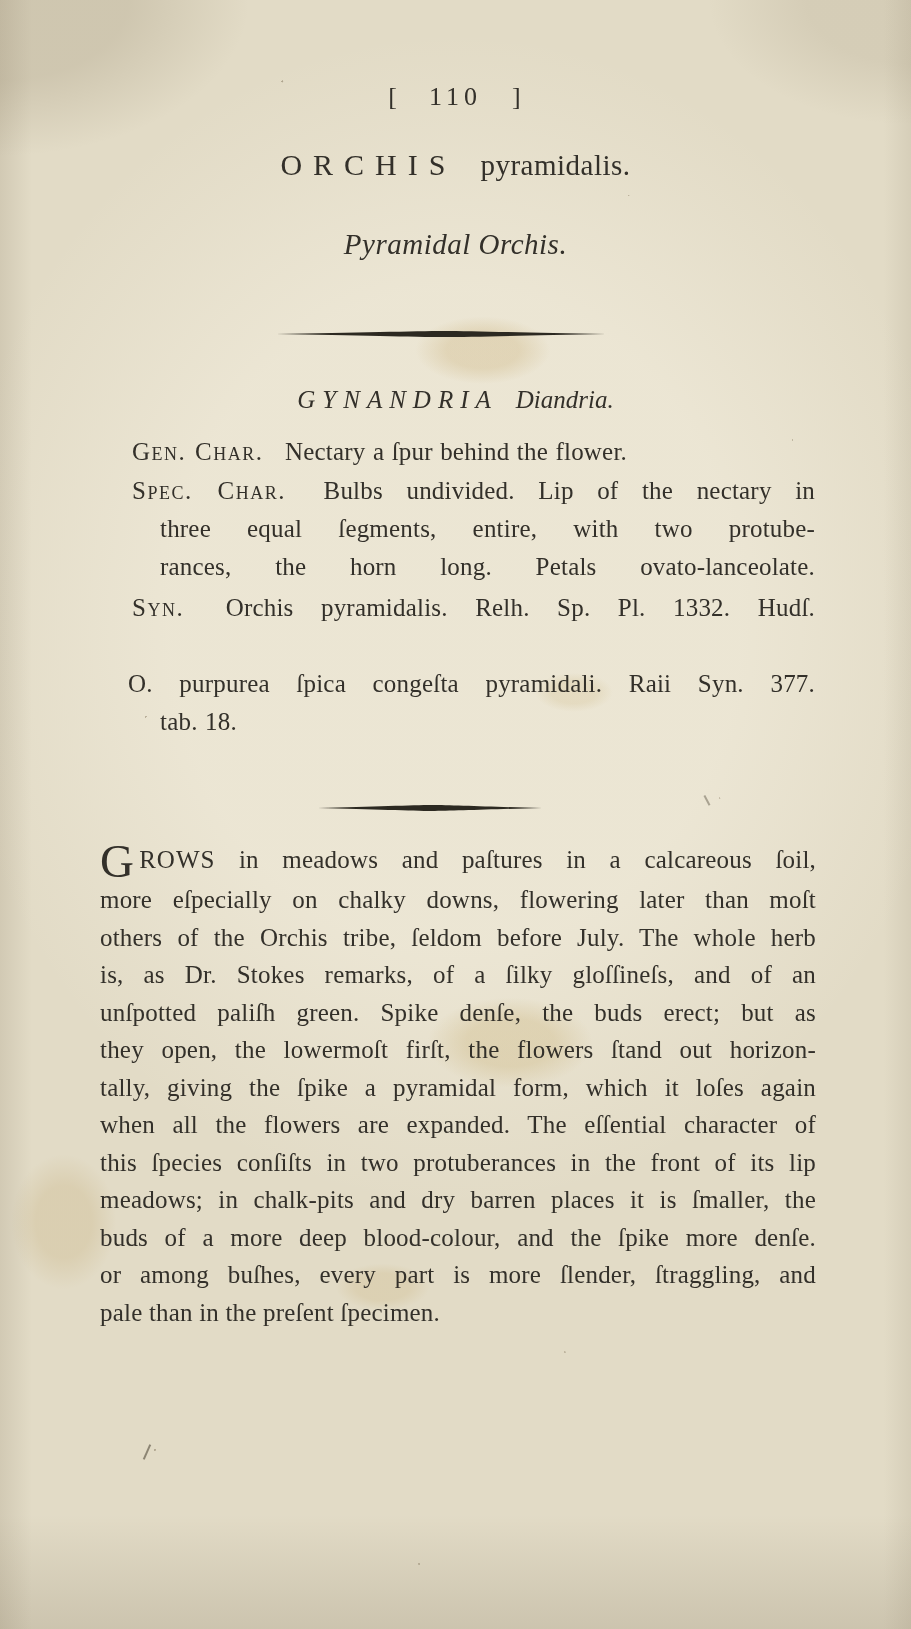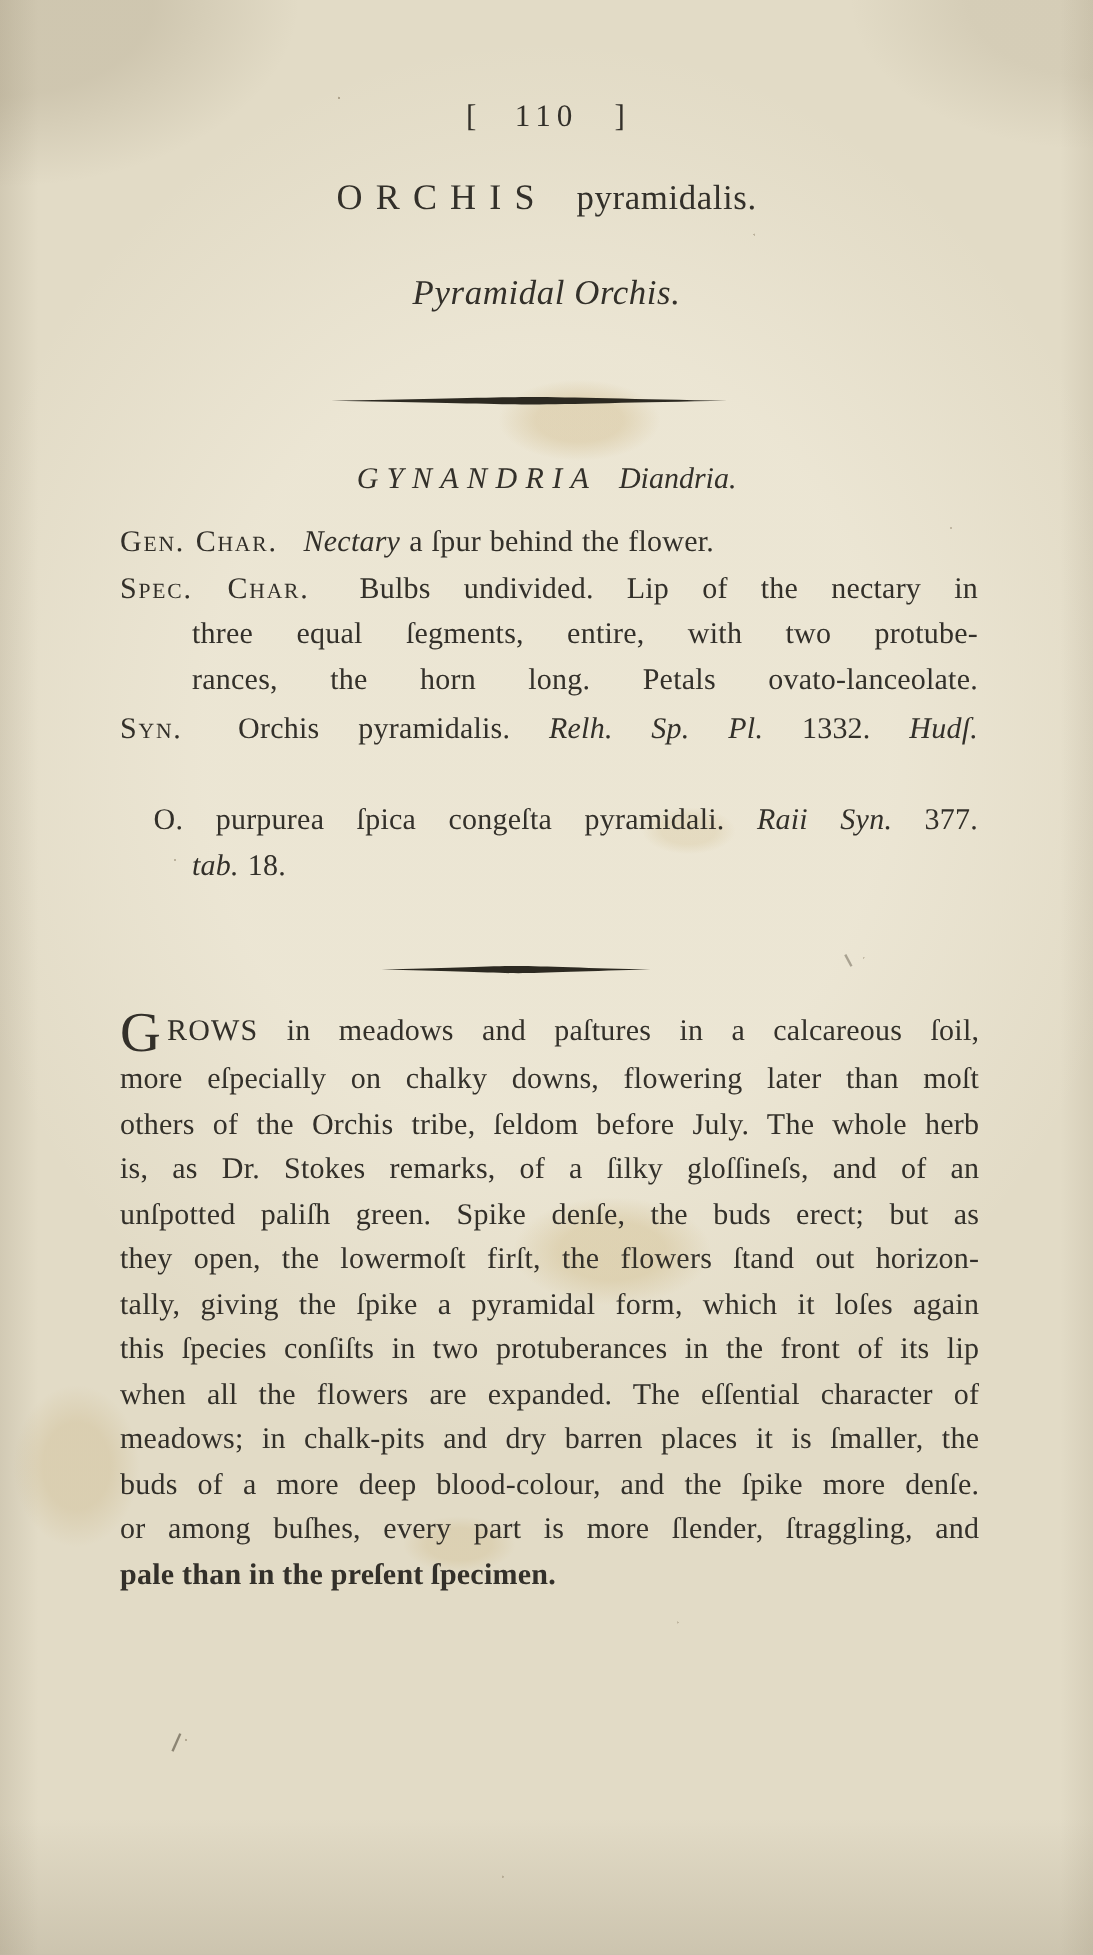--- a/index.html
+++ b/index.html
@@ -59,38 +59,38 @@
   .rule-mid{top:804px;left:318px;width:224px;}
 
   .class-line{top:386px;display:flex;justify-content:center;align-items:baseline;gap:18px;
               font-style:italic;font-size:25px;}
   .class-name{letter-spacing:7px;}
 
   
   .txt{left:100px;width:715px;font-size:25px;letter-spacing:.2px;word-spacing:1px;}
   .just{text-align:justify;text-align-last:justify;}
   .sc{font-variant:small-caps;letter-spacing:1.5px;}
-  .it{font-style:italic;}
-  .lbl{margin-right:14px;}
+  .it{}
+  .lbl{margin-right:14px;margin-left:32px;}
   .ind{padding-left:60px;box-sizing:border-box;}
   .ind-sm{padding-left:28px;box-sizing:border-box;}
 
   .gen-char{top:438px;}
   .spec1{top:477px;}
   .spec2{top:515px;}
   .spec3{top:553px;}
   .syn1{top:594px;}
   .syn2{top:632px;}
   .syn3{top:670px;}
   .syn4{top:708px;}
 
   
   .body{top:841px;left:100px;width:716px;font-size:25px;letter-spacing:.2px;}
   .bline{line-height:37.5px;text-align:justify;text-align-last:justify;}
-  .bline.last{text-align:left;text-align-last:left;font-weight:bold;}
+  .bline.last{text-align:left;text-align-last:left;}
   .line1{display:flex;align-items:flex-start;}
   .dropcap{font-size:47px;line-height:40px;margin-right:5px;}
   .line1-rest{flex:1;text-align:justify;text-align-last:justify;line-height:37.5px;}
   .rows{letter-spacing:1px;}
 
   
   .tick{position:absolute;background:rgba(70,62,48,.55);}
   .tick1{top:1444px;left:146px;width:2px;height:16px;transform:rotate(24deg);}
   .tick2{top:795px;left:706px;width:1.5px;height:11px;transform:rotate(-28deg);background:rgba(70,62,48,.4);}
 </style>
@@ -162,22 +162,22 @@
     <div class="line1">
       <span class="dropcap">G</span>
       <span class="line1-rest"><span class="rows">ROWS</span> <span>in meadows and paſtures in a calcareous ſoil,</span></span>
     </div>
     <div class="bline">more eſpecially on chalky downs, flowering later than moſt</div>
     <div class="bline">others of the Orchis tribe, ſeldom before July.  The whole herb</div>
     <div class="bline">is, as Dr. Stokes remarks, of a ſilky gloſſineſs, and of an</div>
     <div class="bline">unſpotted paliſh green.  Spike denſe, the buds erect; but as</div>
     <div class="bline">they open, the lowermoſt firſt, the flowers ſtand out horizon-</div>
     <div class="bline">tally, giving the ſpike a pyramidal form, which it loſes again</div>
+    <div class="bline">when all the flowers are expanded.  The eſſential character of</div>
     <div class="bline">this ſpecies conſiſts in two protuberances in the front of its lip</div>
-    <div class="bline">when all the flowers are expanded.  The eſſential character of</div>
     <div class="bline">meadows; in chalk-pits and dry barren places it is ſmaller, the</div>
     <div class="bline">buds of a more deep blood-colour, and the ſpike more denſe.</div>
     <div class="bline">or among buſhes, every part is more ſlender, ſtraggling, and</div>
     <div class="bline last">pale than in the preſent ſpecimen.</div>
   </div>
 
   <div class="tick tick1"></div>
   <div class="tick tick2"></div>
 
 </div>

